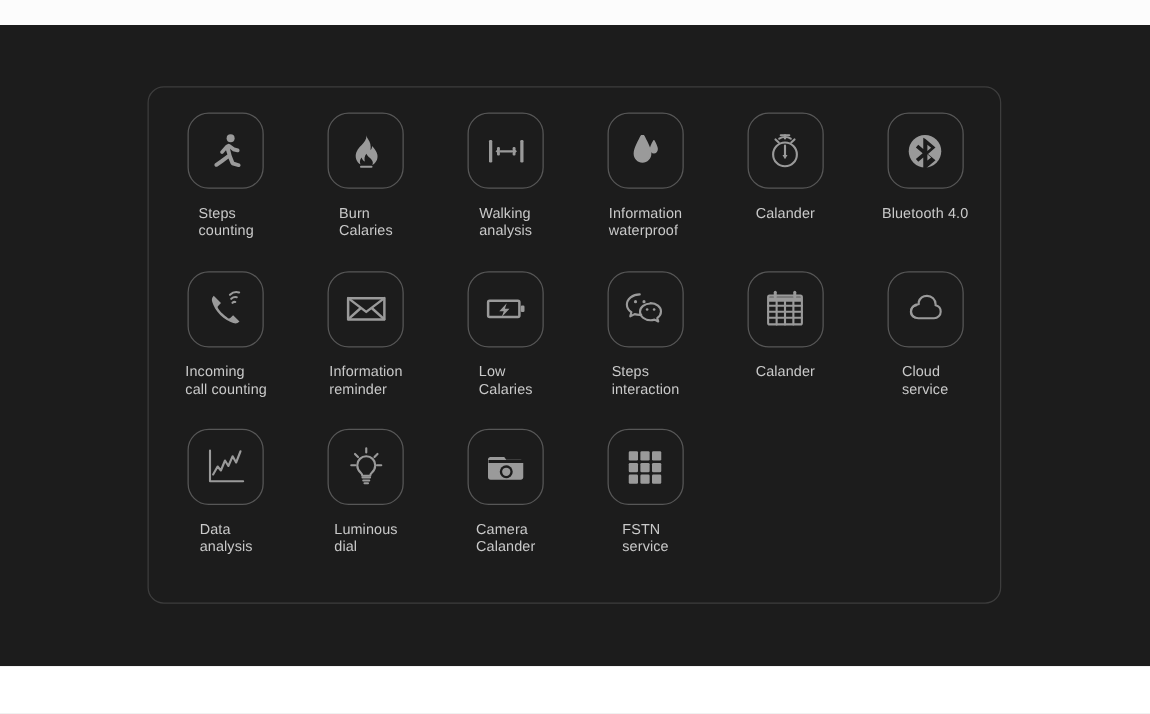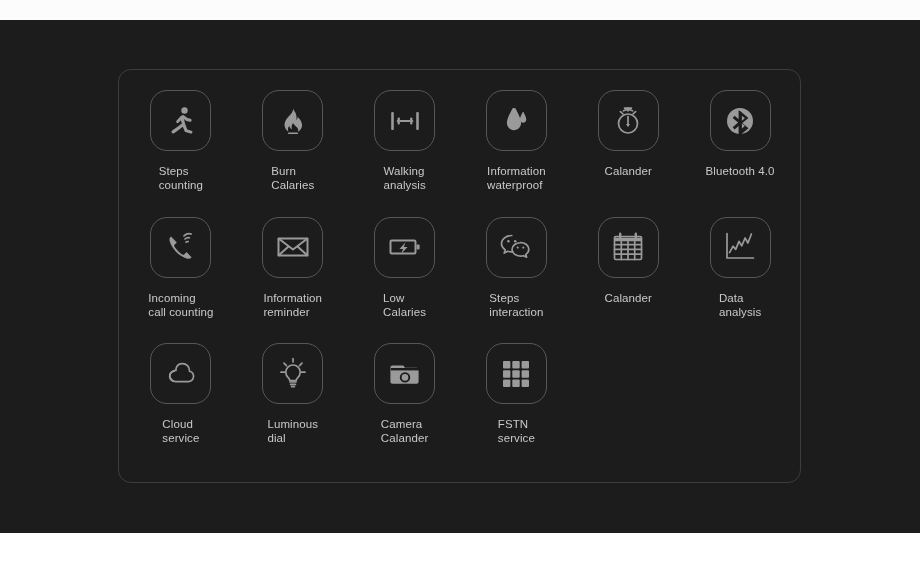--- a/index.html
+++ b/index.html
@@ -267,40 +267,40 @@
               </svg>
             </span>
           </div>
           <div class="label">Calander</div>
         </div>
 
         <div class="cell">
           <div class="tile">
             <span>
               <svg width="34" height="34" viewBox="0 0 34 34">
+                <path class="st-thin" d="M12.0 11.5 c0.9-2.8 3.5-4.8 6.6-4.8 3.8 0 6.9 3.0 6.9 6.8 0 0.25 -0.02 0.5 -0.05 0.75 2.4 0.5 4.1 2.6 4.1 5.1 0 2.9-2.4 5.2-5.3 5.2 h-12.6 c-3.2 0 -5.8-2.5 -5.8-5.6 0-3.1 2.6-5.6 5.8-5.6 0.1 0 0.2 0 0.35 0.01z"></path>
+                <path class="st-thin" d="M10.2 14.2 c-2.6 0.5 -4.5 2.6 -4.5 5.1 0 2.0 1.2 3.7 3.0 4.6"></path>
+              </svg>
+            </span>
+          </div>
+          <div class="label">Cloud
+service</div>
+        </div>
+
+        <div class="cell">
+          <div class="tile">
+            <span>
+              <svg width="34" height="34" viewBox="0 0 34 34">
                 <path class="st-thin" d="M4.0 3.5 v24.5 h26.5"></path>
                 <path class="st-thin" d="M6.5 22.6 l3.6-6.4 2.6 3.2 3.3-8.0 2.7 4.4 3.4-7.8 2.8 5.0 3.5-9.0"></path>
               </svg>
             </span>
           </div>
           <div class="label">Data
 analysis</div>
-        </div>
-
-        <div class="cell">
-          <div class="tile">
-            <span>
-              <svg width="34" height="34" viewBox="0 0 34 34">
-                <path class="st-thin" d="M12.0 11.5 c0.9-2.8 3.5-4.8 6.6-4.8 3.8 0 6.9 3.0 6.9 6.8 0 0.25 -0.02 0.5 -0.05 0.75 2.4 0.5 4.1 2.6 4.1 5.1 0 2.9-2.4 5.2-5.3 5.2 h-12.6 c-3.2 0 -5.8-2.5 -5.8-5.6 0-3.1 2.6-5.6 5.8-5.6 0.1 0 0.2 0 0.35 0.01z"></path>
-                <path class="st-thin" d="M10.2 14.2 c-2.6 0.5 -4.5 2.6 -4.5 5.1 0 2.0 1.2 3.7 3.0 4.6"></path>
-              </svg>
-            </span>
-          </div>
-          <div class="label">Cloud
-service</div>
         </div>
 
 
         <div class="cell">
           <div class="tile">
             <span>
               <svg width="34" height="34" viewBox="0 0 34 34">
                 <path class="st-thin" d="M17 8.0 c-4.0 0 -7.2 3.2 -7.2 7.2 0 2.6 1.3 4.6 2.8 6.0 0.8 0.75 1.2 1.5 1.2 2.4 h6.4 c0-0.9 0.4-1.65 1.2-2.4 1.5-1.4 2.8-3.4 2.8-6.0 0-4.0 -3.2-7.2 -7.2-7.2z"></path>
                 <path class="st-thin" d="M14.0 25.0 h6.0 M14.6 27.4 h4.8 M15.6 29.6 h2.8"></path>
                 <path class="st-thin" d="M17 1.6 v3.4 M5.0 15.2 h3.4 M25.6 15.2 h3.4 M8.0 6.2 l2.4 2.4 M26.0 6.2 l-2.4 2.4"></path>

